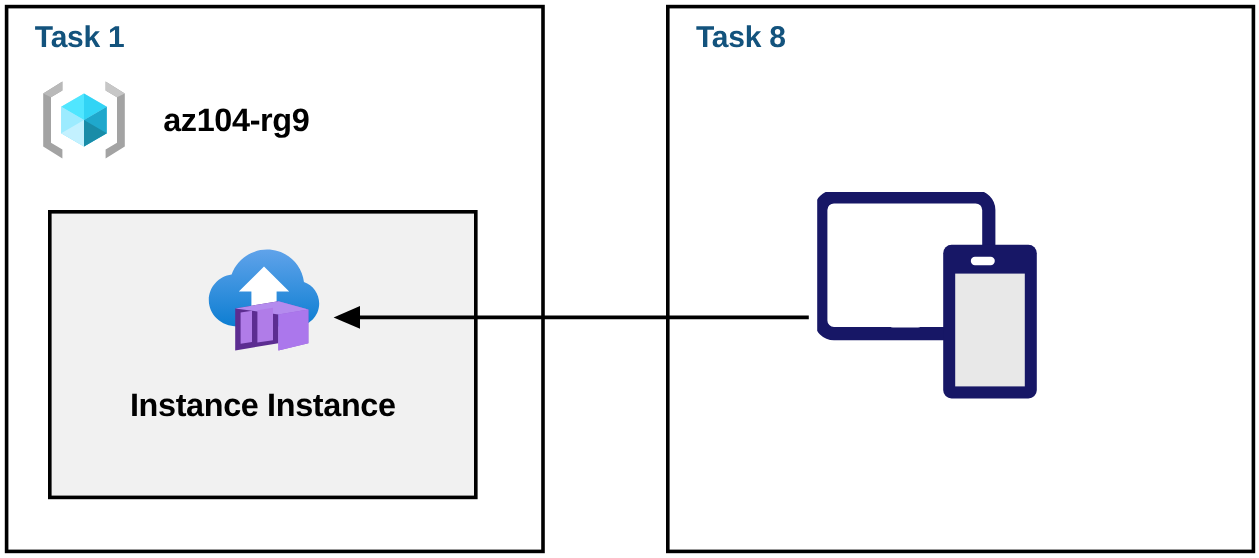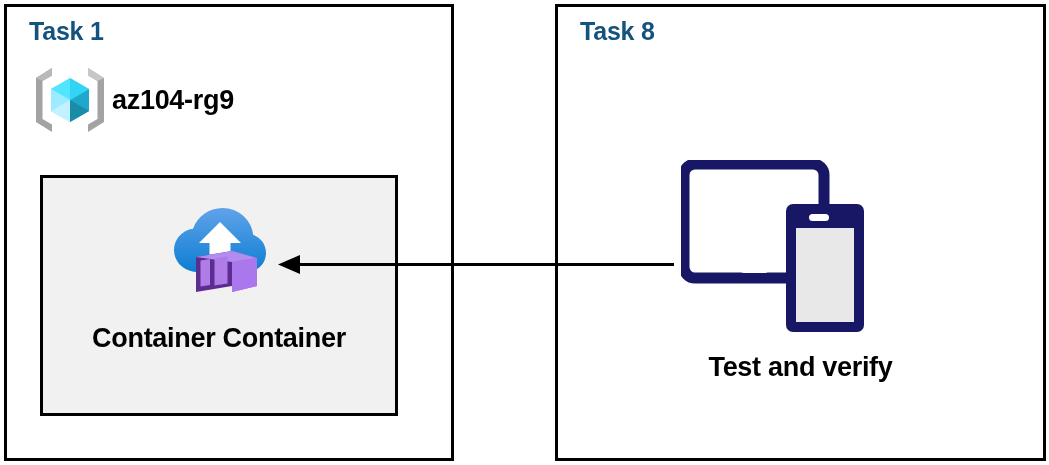--- a/index.html
+++ b/index.html
@@ -42,21 +42,21 @@
   #task1-title { left: 29px; top: 17px; }
   #task2-title { left: 580px; top: 17px; }
 
   
   #rg-row {
     position: absolute;
     left: 32px;
     top: 62px;
     display: flex;
     align-items: center;
-    gap: 4px;
+    gap: 28px;
   }
   #rg-icon { width: 76px; height: 76px; display: block; }
   #rg-label {
     font-size: 27px;
     font-weight: bold;
     color: #000000;
     white-space: nowrap;
     letter-spacing: -0.3px;
   }
 
@@ -172,21 +172,21 @@
 
       <path d="M49 22 L70 43 L59.5 43 L59.5 68 L38.5 68 L38.5 43 L28 43 Z" fill="#ffffff"></path>
 
       <path d="M25 57 L61 51 L61 86 L25 92 Z" fill="#5c2d91"></path>
       <path d="M61 51 L86 58 L86 86 L61 92 Z" fill="#9a66d8"></path>
       <path d="M61 51 L86 58 L61 62 L25 57 Z" fill="#b48bee"></path>
       <path d="M29.5 60.5 L39 59 L39 85 L29.5 86.5 Z" fill="#b07ce8"></path>
       <path d="M43.5 58.5 L56.5 56.5 L56.5 83.5 L43.5 85.5 Z" fill="#b07ce8"></path>
       <path d="M61 62 L86 58 L86 86 L61 92 Z" fill="#ab77ec"></path>
     </svg>
-    <div id="aci-label">Container Container</div>
+    <div id="aci-label">Instance Instance</div>
   </div>
 
   <div class="task-panel" id="task2-panel"></div>
 
   <div class="task-title" id="task2-title">Task 8</div>
 
   <svg id="devices-icon" viewBox="0 0 190 175">
 
     <rect x="3" y="4" width="140" height="114" rx="11" ry="11" fill="none" stroke="#171766" stroke-width="11"></rect>
 
@@ -194,20 +194,19 @@
 
     <rect x="60" y="107" width="27" height="6" rx="3" ry="3" fill="#ffffff"></rect>
 
     <rect x="105" y="44" width="78" height="128" rx="7" ry="7" fill="#171766"></rect>
 
     <rect x="128" y="54" width="20" height="7" rx="3.5" ry="3.5" fill="#ffffff"></rect>
 
     <rect x="115" y="68" width="58" height="94" fill="#e8e8e8"></rect>
   </svg>
 
-  <div id="devices-label">Test and verify</div>
 
   <svg id="connector-arrow" viewBox="0 0 410 33">
     <line x1="404" y1="16.5" x2="27" y2="16.5" stroke="#000000" stroke-width="3"></line>
     <polygon points="8,16.5 30,7 30,26" fill="#000000"></polygon>
   </svg>
 
 </div>
 
 </body></html>

